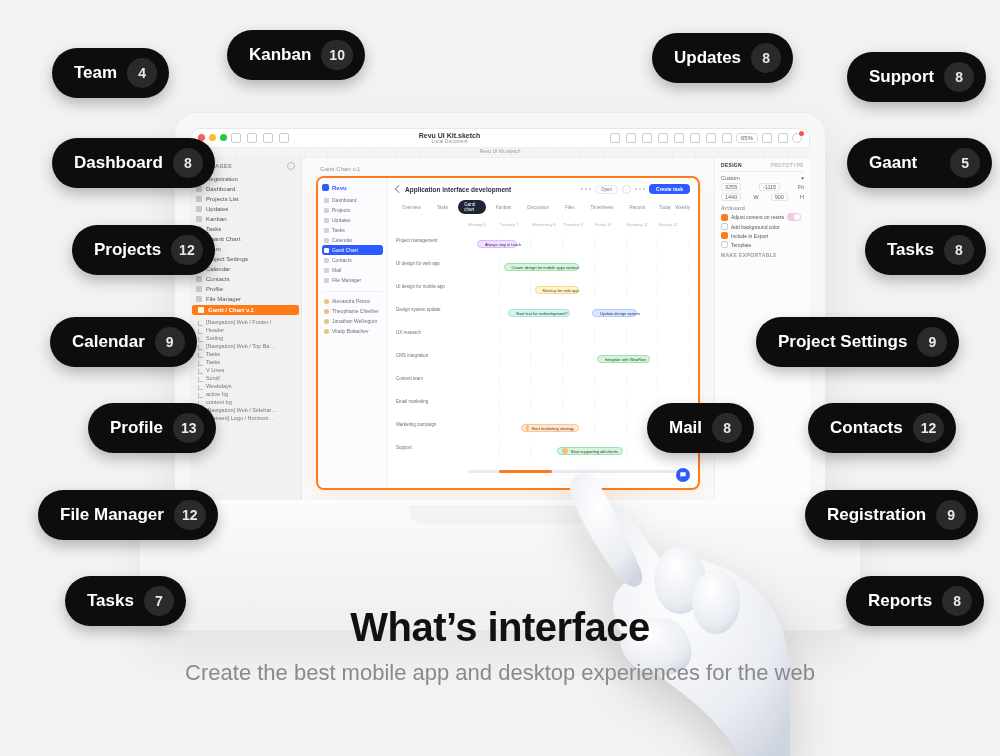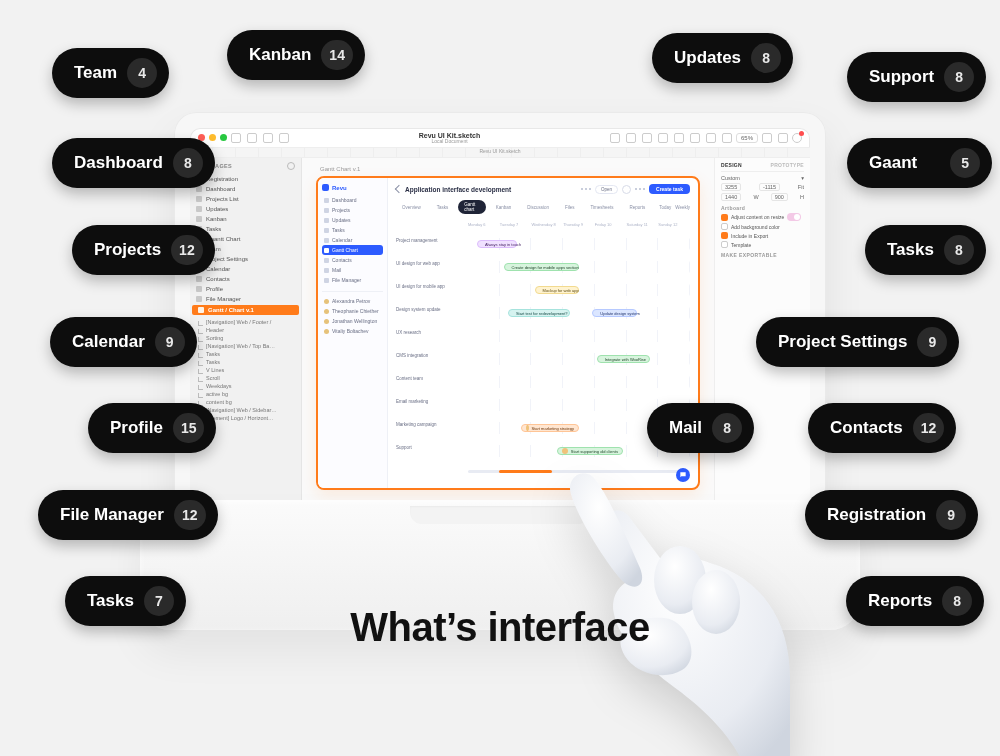--- a/index.html
+++ b/index.html
@@ -531,21 +531,21 @@
     <path fill="url(#hg)" d="M110 150 C90 150 76 164 82 182 C90 204 122 214 142 202 C160 192 150 160 132 152 C124 149 118 150 110 150 Z"></path>
   </svg>
 
   <div id="pills">
       <div class="pill p-team">
         <span>Team</span>
         <span class="count">4</span>
       </div>
       <div class="pill p-kanban">
         <span>Kanban</span>
-        <span class="count">14</span>
+        <span class="count">10</span>
       </div>
       <div class="pill p-updates">
         <span>Updates</span>
         <span class="count">8</span>
       </div>
       <div class="pill p-support">
         <span>Support</span>
         <span class="count">8</span>
       </div>
       <div class="pill p-dashboard">
@@ -567,21 +567,21 @@
       <div class="pill p-calendar">
         <span>Calendar</span>
         <span class="count">9</span>
       </div>
       <div class="pill p-projset">
         <span>Project Settings</span>
         <span class="count">9</span>
       </div>
       <div class="pill p-profile">
         <span>Profile</span>
-        <span class="count">15</span>
+        <span class="count">13</span>
       </div>
       <div class="pill p-mail">
         <span>Mail</span>
         <span class="count">8</span>
       </div>
       <div class="pill p-contacts">
         <span>Contacts</span>
         <span class="count">12</span>
       </div>
       <div class="pill p-filemgr">
@@ -596,14 +596,15 @@
         <span>Tasks</span>
         <span class="count">7</span>
       </div>
       <div class="pill p-reports">
         <span>Reports</span>
         <span class="count">8</span>
       </div>
     </div>
 
   <h1 class="headline">What’s interface</h1>
+  <p class="subhead">Create the best mobile app and desktop experiences for the web</p>
 
 </div>
 
 </body></html>

